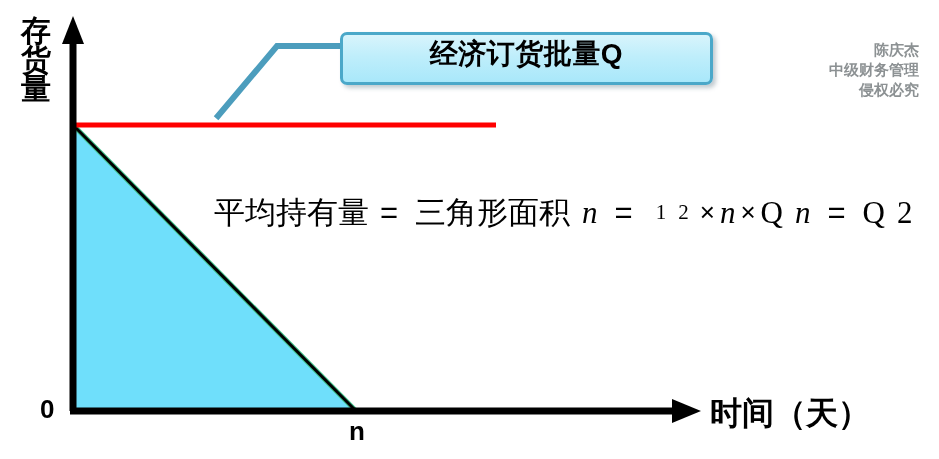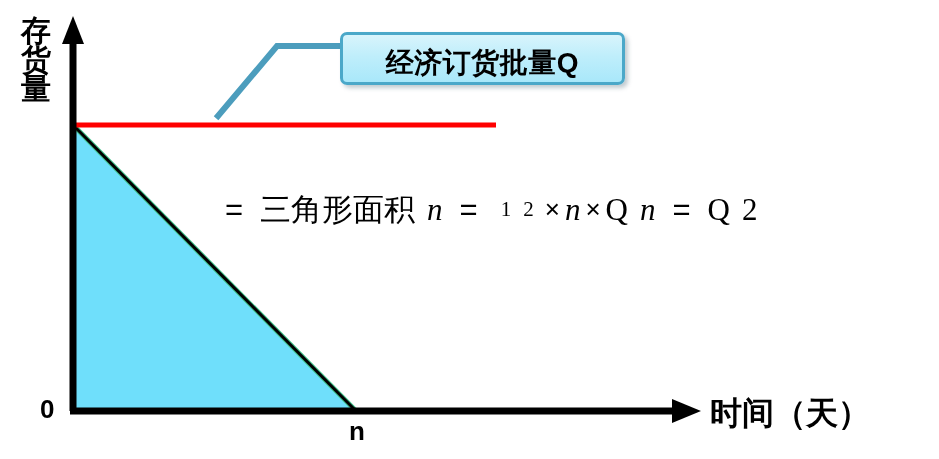--- a/index.html
+++ b/index.html
@@ -75,29 +75,29 @@
     font-size: 26px;
     font-weight: bold;
     color: #000000;
   }
 
   
   #callout-box {
     position: absolute;
     left: 340px;
     top: 32px;
-    width: 285px;
+    width: 373px;
     height: 53px;
     box-sizing: border-box;
     border: 3px solid #4ba8c9;
     border-radius: 7px;
     background: linear-gradient(to bottom, #d8f4fc 0%, #bfeefb 45%, #a9e8fa 100%);
     box-shadow: 3px 3px 4px rgba(120,140,150,0.45);
     display: flex;
-    align-items: flex-end;
+    align-items: flex-start;
     justify-content: center;
   }
   #callout-text {
     font-size: 28px;
     font-weight: bold;
     color: #000000;
     letter-spacing: 0.5px;
     white-space: nowrap;
   }
 
@@ -189,23 +189,29 @@
 
   <div class="x-axis-label">时间（天）</div>
 
   <div class="tick-origin">0</div>
   <div class="tick-n">n</div>
 
   <div id="callout-box">
     <div id="callout-text">经济订货批量Q</div>
   </div>
 
+  <div id="watermark">
+    <span>陈庆杰</span>
+    <span>中级财务管理</span>
+    <span>侵权必究</span>
+  </div>
 
   <div id="formula">
 
+    <span class="f-text">平均持有量</span>
     <span class="f-eq">=</span>
 
     <span class="frac">
       <span class="num">三角形面积</span>
       <span class="bar"></span>
       <span class="den ital">n</span>
     </span>
 
     <span class="f-eq">=</span>
 

